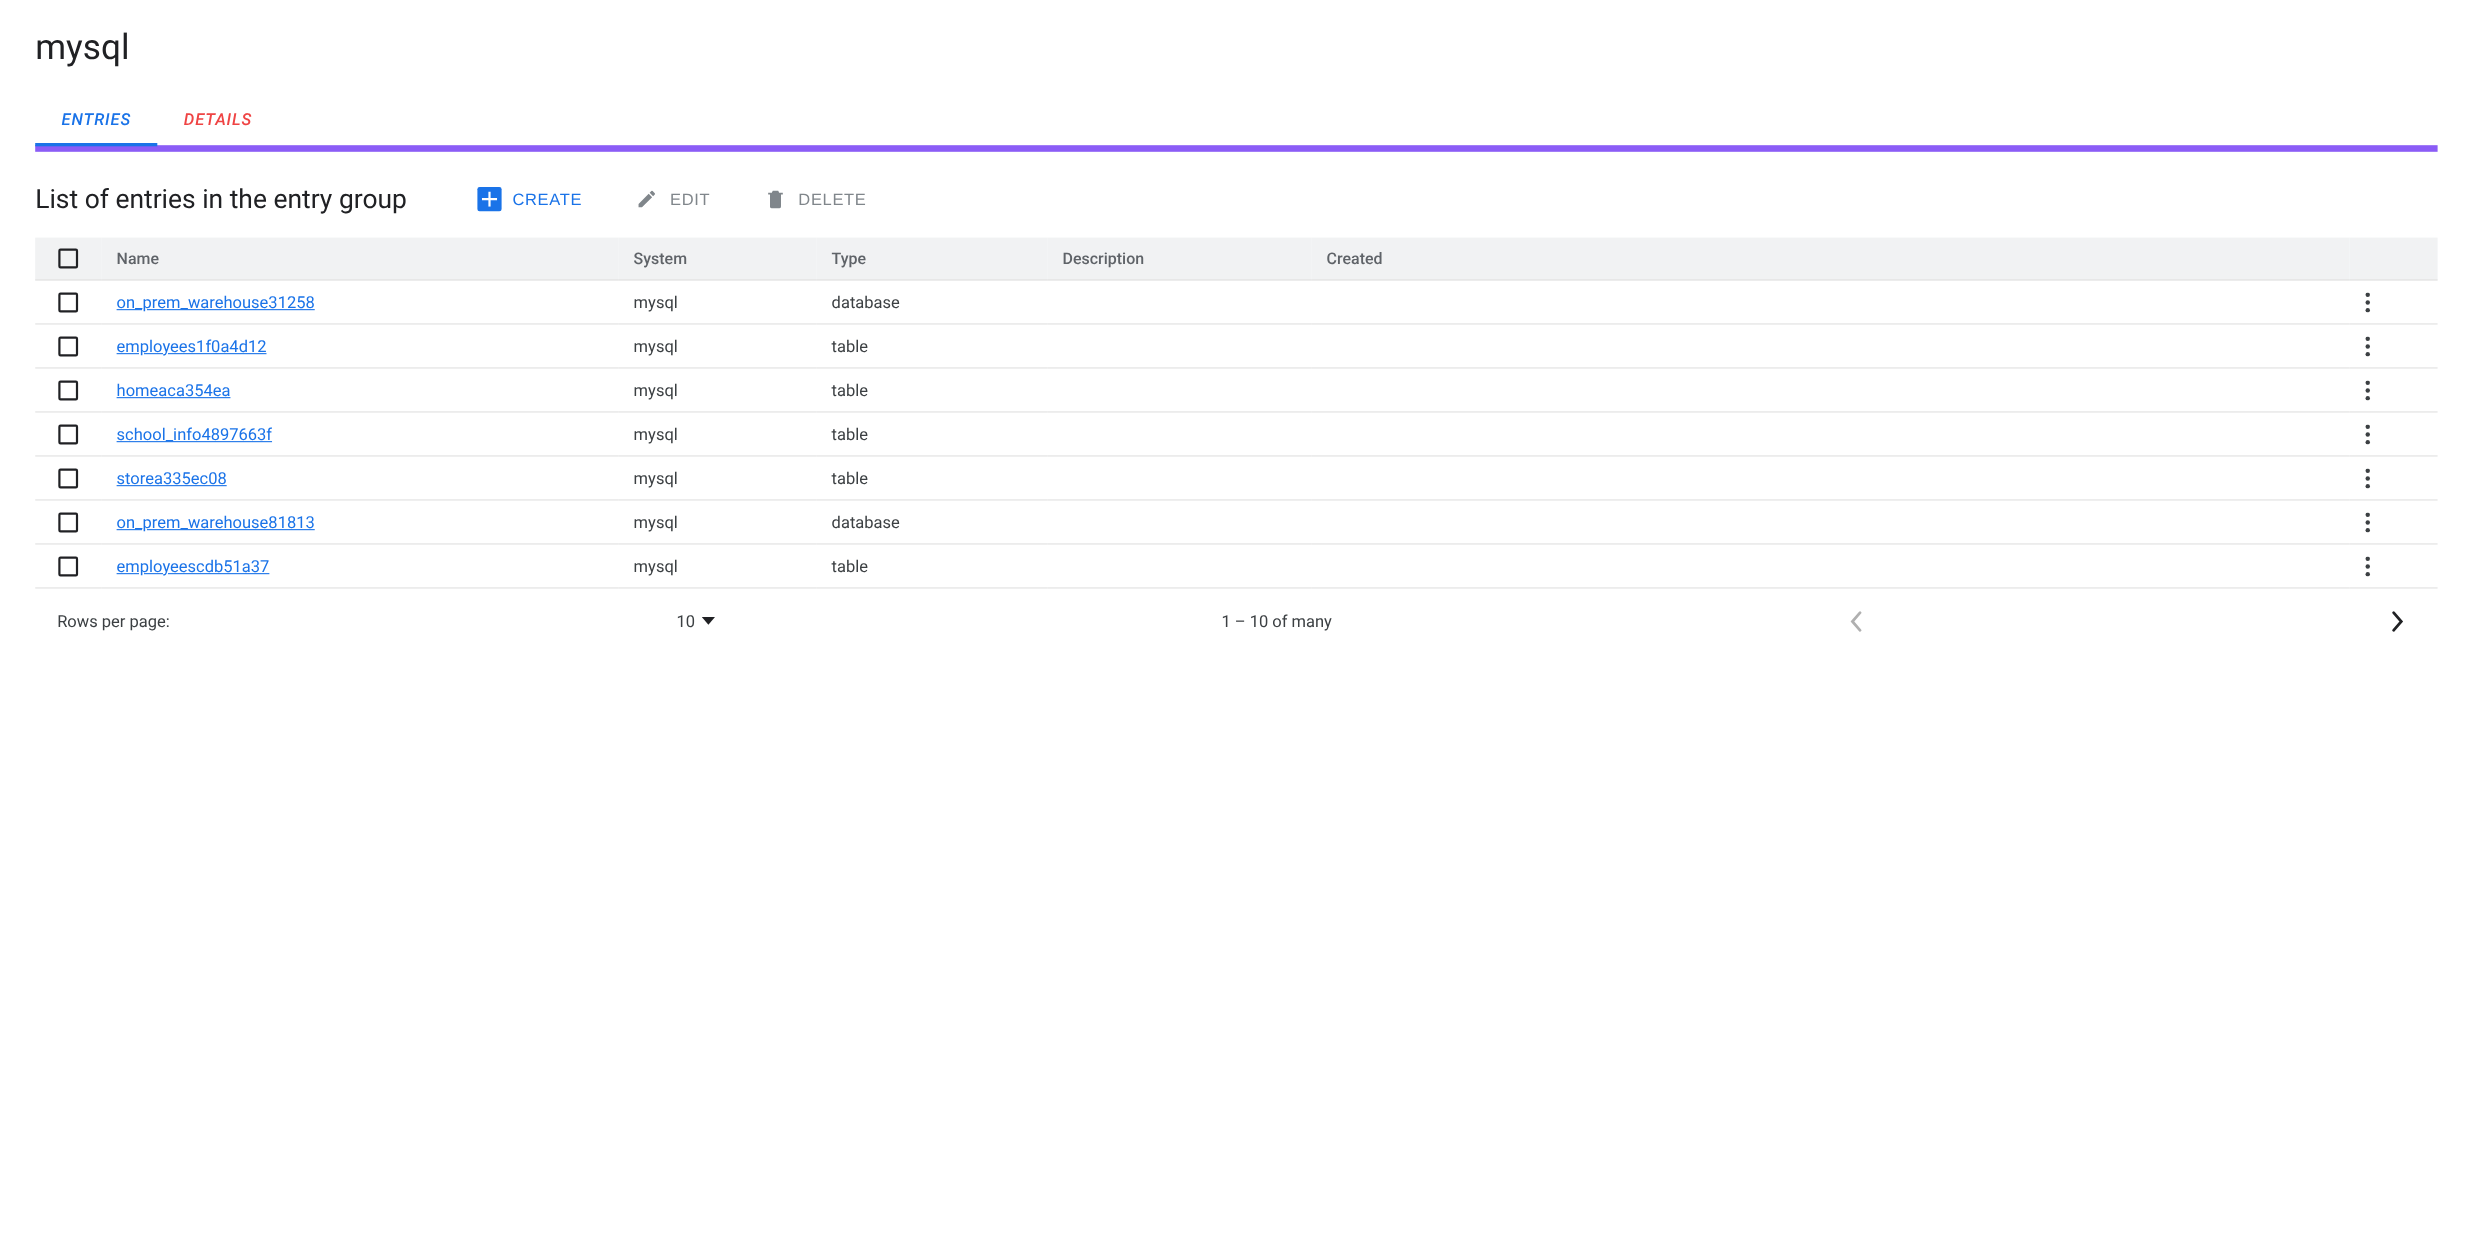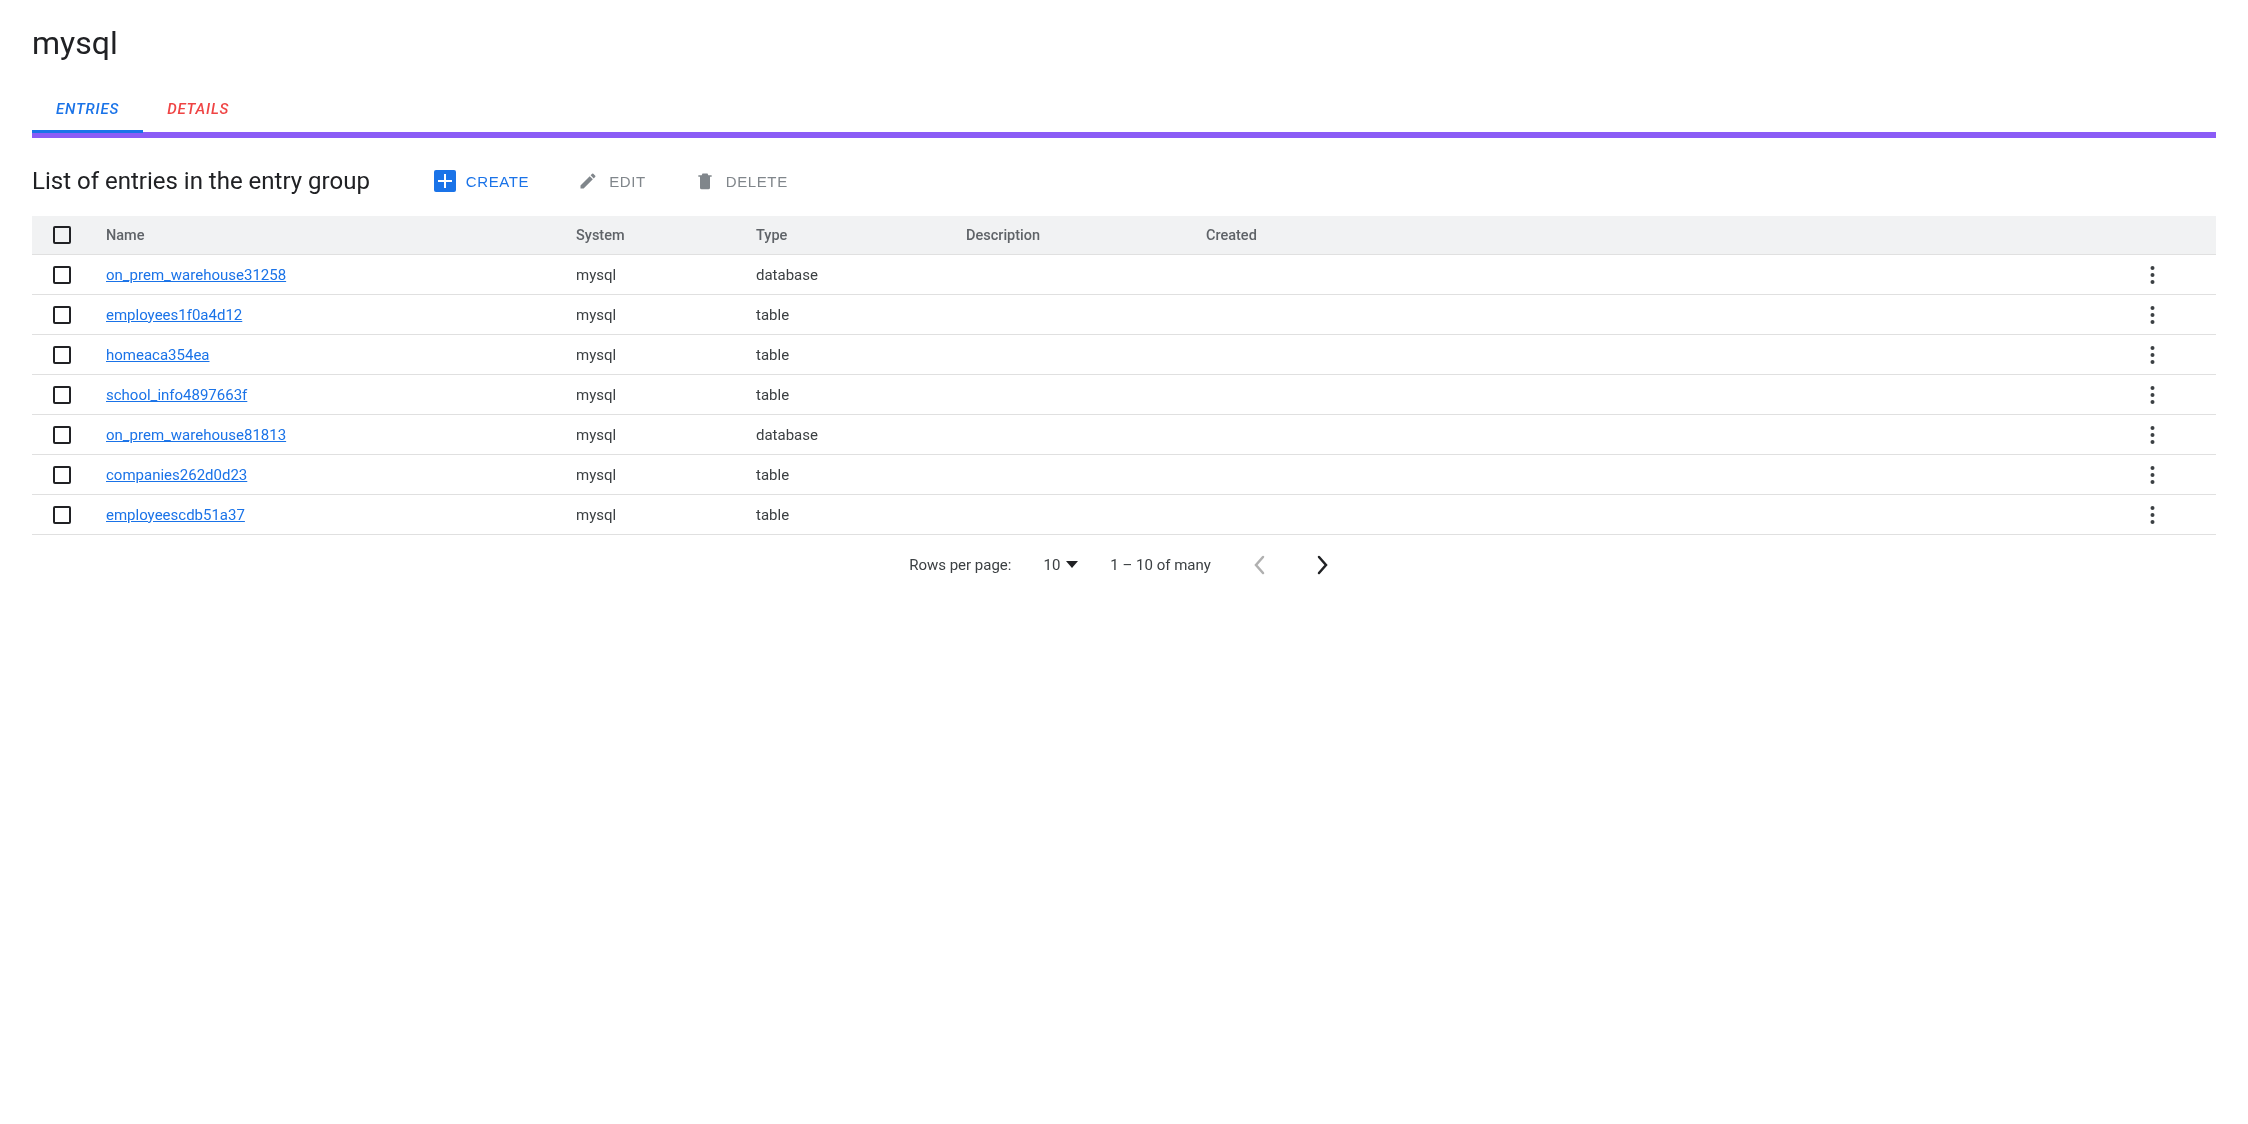--- a/index.html
+++ b/index.html
@@ -120,21 +120,21 @@
     height: 18px;
     border: 2px solid #202124;
     border-radius: 2px;
     display: inline-block;
     cursor: pointer;
     vertical-align: middle;
   }
   .pagination {
     display: flex;
     align-items: center;
-    justify-content: center;
+    justify-content: space-between;
     gap: 32px;
     padding: 14px 20px 0;
     font-size: 15px;
     color: #3c4043;
   }
   .pag-label { color: #3c4043; }
   .pag-select {
     display: inline-flex;
     align-items: center;
     gap: 6px;
@@ -254,36 +254,36 @@
         <td class="col-desc cell-text"></td>
         <td class="col-created cell-text"></td>
         <td class="col-actions"><span class="dots-icon"><svg width="5" height="18" viewBox="0 0 4 18">
               <circle cx="2" cy="2" r="2" fill="#3c4043"></circle>
               <circle cx="2" cy="9" r="2" fill="#3c4043"></circle>
               <circle cx="2" cy="16" r="2" fill="#3c4043"></circle>
             </svg></span></td>
       </tr>
       <tr>
         <td class="col-check"><span class="checkbox"></span></td>
+        <td class="col-name"><a class="link">storea335ec08</a></td>
+        <td class="col-system cell-text">mysql</td>
+        <td class="col-type cell-text">table</td>
+        <td class="col-desc cell-text"></td>
+        <td class="col-created cell-text"></td>
+        <td class="col-actions"><span class="dots-icon"><svg width="5" height="18" viewBox="0 0 4 18">
+              <circle cx="2" cy="2" r="2" fill="#3c4043"></circle>
+              <circle cx="2" cy="9" r="2" fill="#3c4043"></circle>
+              <circle cx="2" cy="16" r="2" fill="#3c4043"></circle>
+            </svg></span></td>
+      </tr>
+      <tr>
+        <td class="col-check"><span class="checkbox"></span></td>
         <td class="col-name"><a class="link">on_prem_warehouse81813</a></td>
         <td class="col-system cell-text">mysql</td>
         <td class="col-type cell-text">database</td>
-        <td class="col-desc cell-text"></td>
-        <td class="col-created cell-text"></td>
-        <td class="col-actions"><span class="dots-icon"><svg width="5" height="18" viewBox="0 0 4 18">
-              <circle cx="2" cy="2" r="2" fill="#3c4043"></circle>
-              <circle cx="2" cy="9" r="2" fill="#3c4043"></circle>
-              <circle cx="2" cy="16" r="2" fill="#3c4043"></circle>
-            </svg></span></td>
-      </tr>
-      <tr>
-        <td class="col-check"><span class="checkbox"></span></td>
-        <td class="col-name"><a class="link">companies262d0d23</a></td>
-        <td class="col-system cell-text">mysql</td>
-        <td class="col-type cell-text">table</td>
         <td class="col-desc cell-text"></td>
         <td class="col-created cell-text"></td>
         <td class="col-actions"><span class="dots-icon"><svg width="5" height="18" viewBox="0 0 4 18">
               <circle cx="2" cy="2" r="2" fill="#3c4043"></circle>
               <circle cx="2" cy="9" r="2" fill="#3c4043"></circle>
               <circle cx="2" cy="16" r="2" fill="#3c4043"></circle>
             </svg></span></td>
       </tr>
       <tr>
         <td class="col-check"><span class="checkbox"></span></td>

